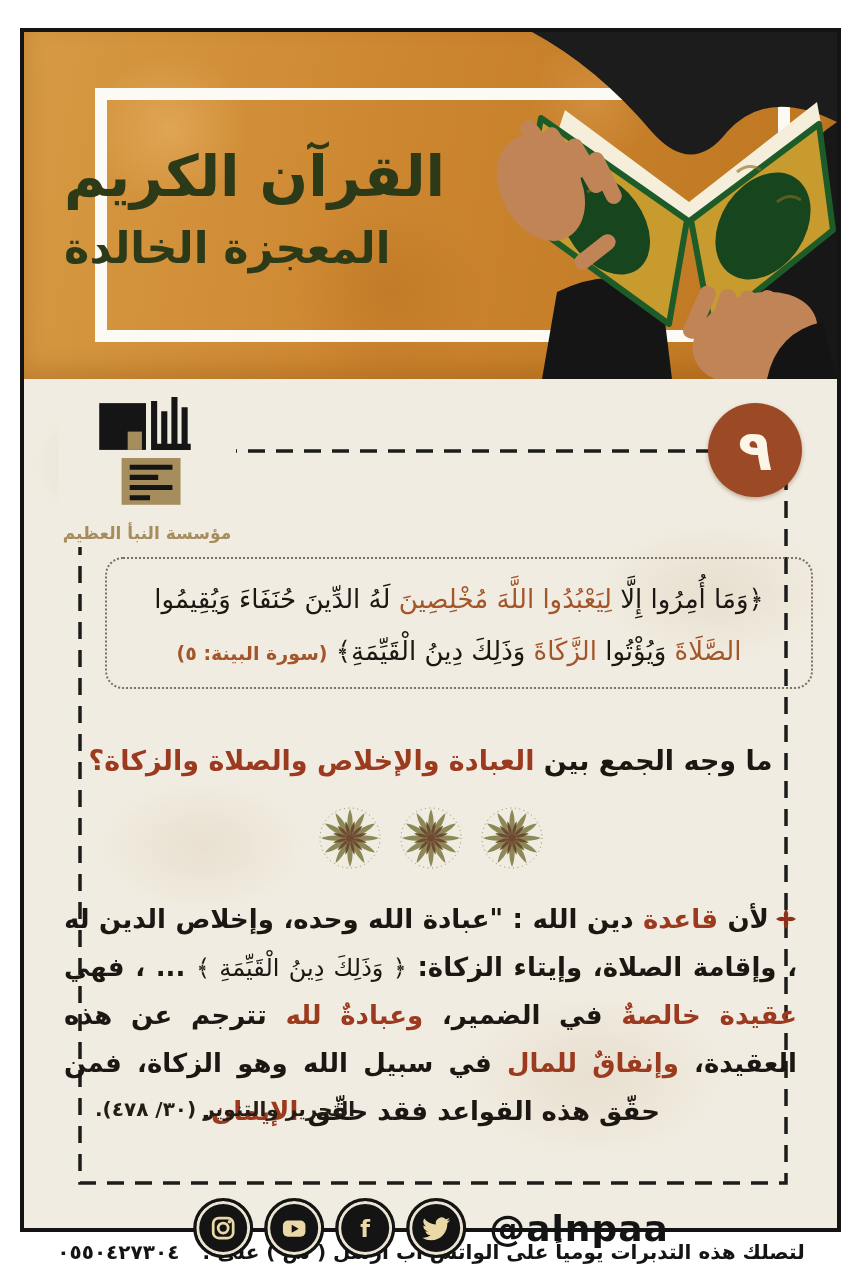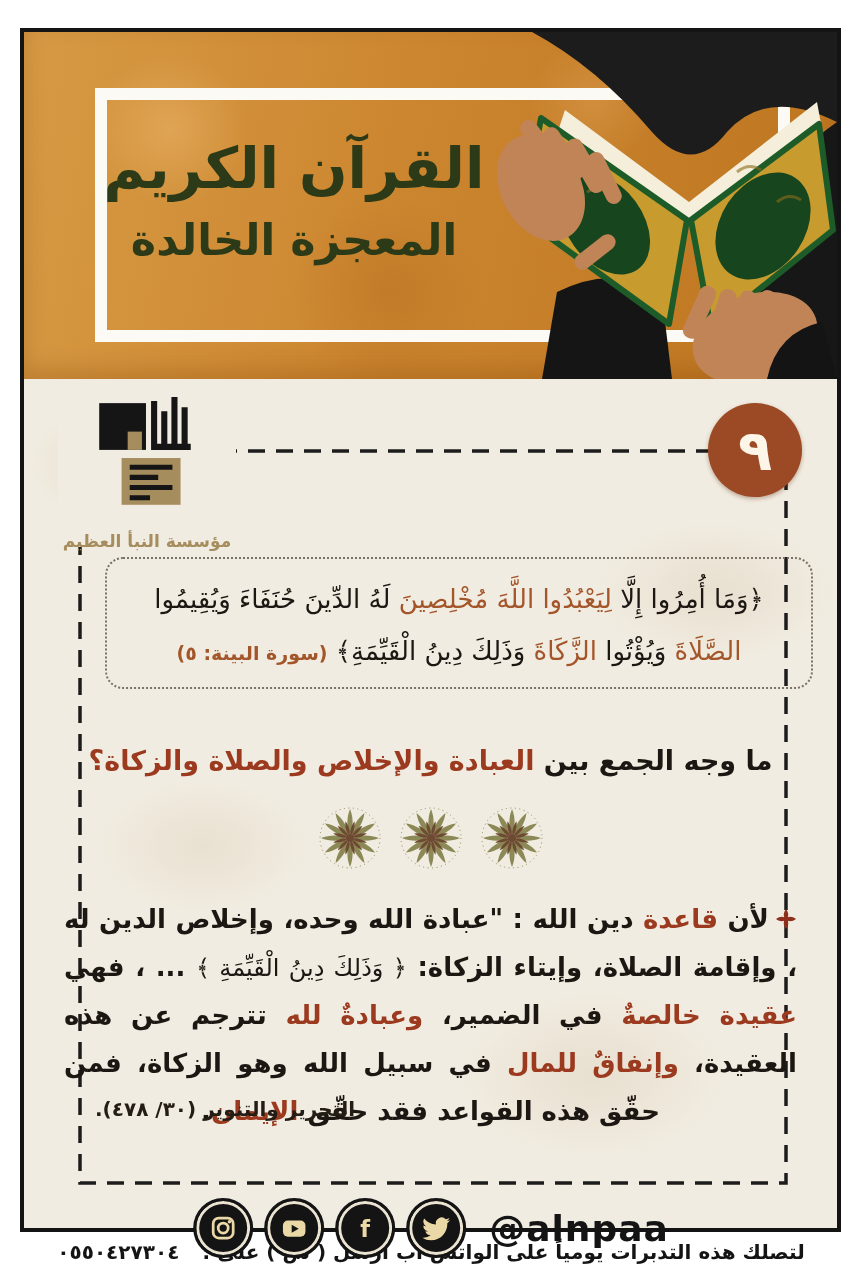--- a/index.html
+++ b/index.html
@@ -11,37 +11,37 @@
 
   
   .header{position:relative;width:100%;height:347px;overflow:hidden;
     background:
       radial-gradient(circle 110px at 18% 28%, rgba(255,214,150,.28), transparent 70%),
       radial-gradient(circle 140px at 45% 75%, rgba(150,82,12,.20), transparent 70%),
       radial-gradient(circle 90px at 70% 20%, rgba(255,210,150,.18), transparent 70%),
       linear-gradient(100deg,#d79a44 0%, #cd8630 45%, #bd7520 100%);
     box-shadow: inset 0 -10px 22px rgba(120,60,0,.25);}
   .white-frame{position:absolute;left:71px;top:56px;width:671px;height:230px;border:12px solid #fbfaf5;}
-  .header-title{position:absolute;left:40px;top:104px;width:460px;text-align:center;direction:rtl;color:#2c3a18;}
+  .header-title{position:absolute;left:40px;top:112px;width:460px;text-align:left;direction:rtl;color:#2c3a18;}
   .header-title .l1{font-size:57px;font-weight:bold;line-height:1.15;}
   .header-title .l2{font-size:43px;font-weight:bold;line-height:1.2;margin-top:13px;}
   .photo{position:absolute;right:0;top:0;width:400px;height:347px;}
 
   
   .content{position:relative;width:100%;height:849px;
     background:
       radial-gradient(ellipse 130px 90px at 12% 10%, rgba(214,199,173,.45), transparent 70%),
       radial-gradient(ellipse 170px 100px at 85% 25%, rgba(214,199,173,.35), transparent 70%),
       radial-gradient(ellipse 150px 95px at 22% 55%, rgba(219,205,180,.38), transparent 70%),
       radial-gradient(ellipse 190px 120px at 70% 82%, rgba(214,199,173,.35), transparent 70%),
       #f1ece1;}
   .dashed-frame{position:absolute;left:54px;top:70px;z-index:0;}
 
   .logo-block{position:absolute;left:34px;top:16px;width:178px;height:152px;z-index:1;background:#f1ece1;text-align:center;}
-  .logo-name{direction:rtl;color:#a68d5e;font-weight:bold;font-size:17px;margin-top:10px;}
+  .logo-name{direction:rtl;color:#a68d5e;font-weight:bold;font-size:17px;margin-top:2px;}
 
   .lesson-title{position:absolute;left:248px;top:6px;width:396px;height:150px;z-index:1;background:#f1ece1;
     display:flex;align-items:center;justify-content:center;direction:rtl;
     font-size:48px;font-weight:bold;color:#17120d;white-space:nowrap;}
   .badge{position:absolute;left:684px;top:24px;width:94px;height:94px;z-index:2;border-radius:50%;
     background:#9c4a26;color:#fdf5e8;font-size:56px;font-weight:bold;
     display:flex;align-items:center;justify-content:center;box-shadow:0 2px 4px rgba(90,40,10,.35);}
 
   .intro-label{position:absolute;left:0;right:0;top:146px;text-align:center;direction:rtl;z-index:2;
     color:#a2521c;font-weight:bold;font-size:21px;}

